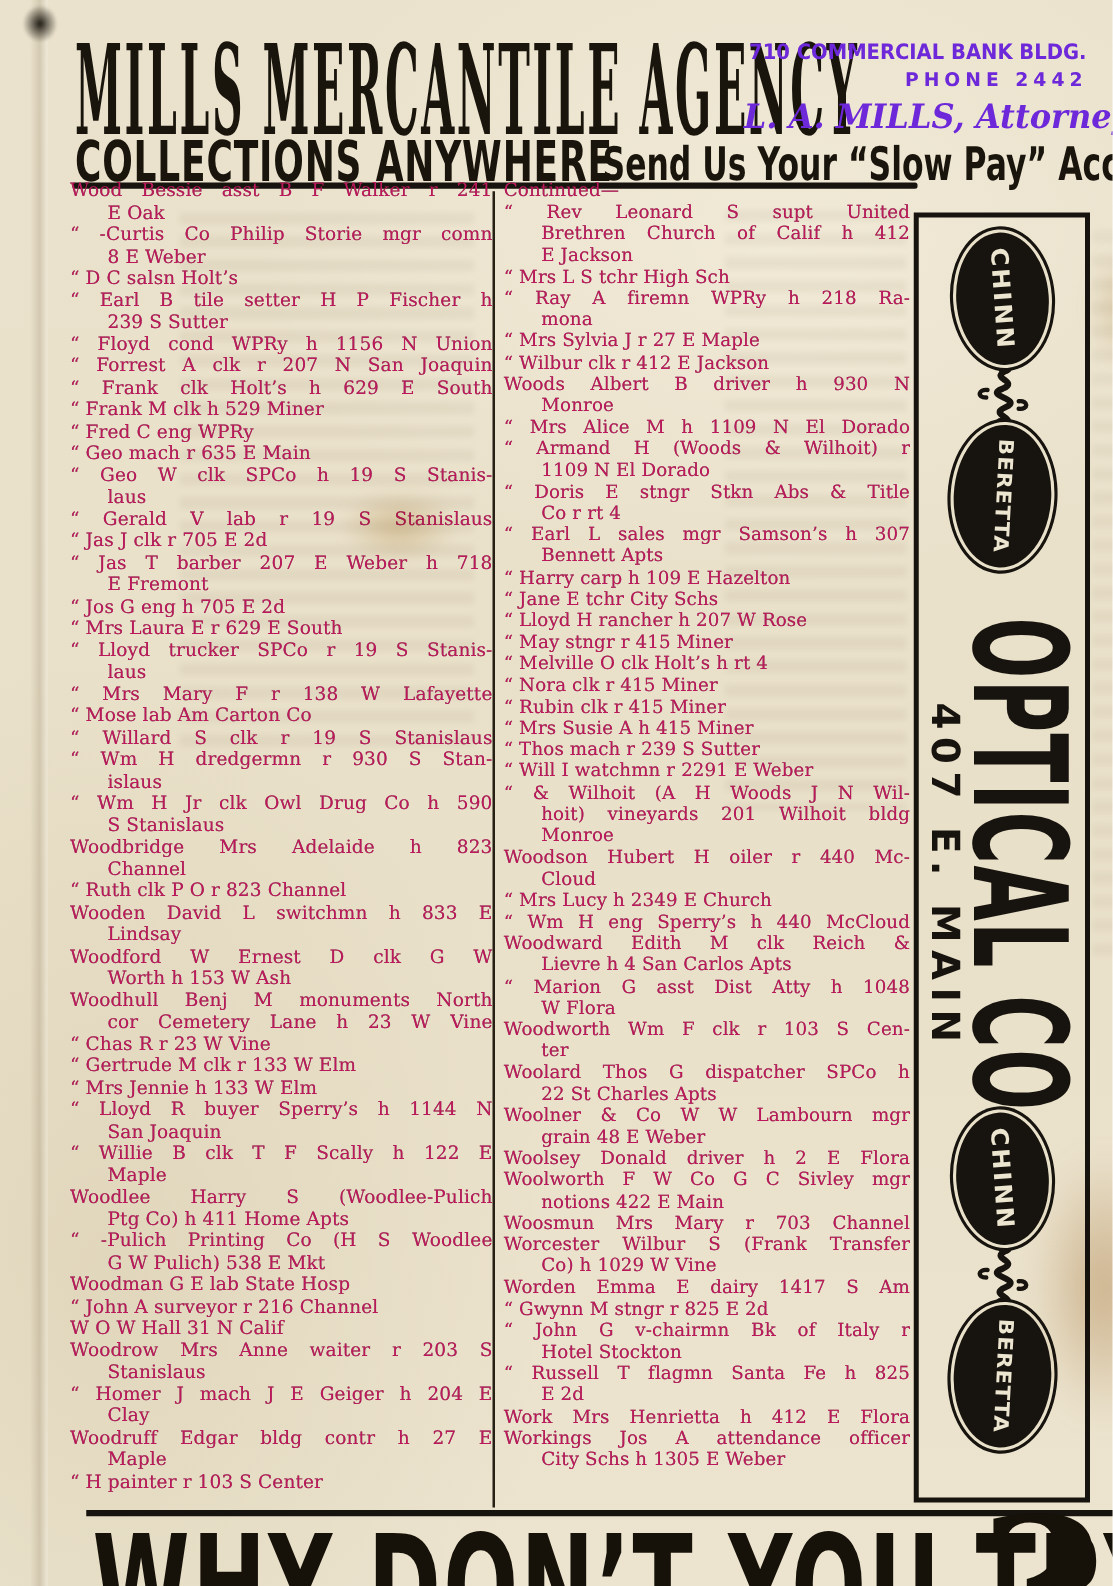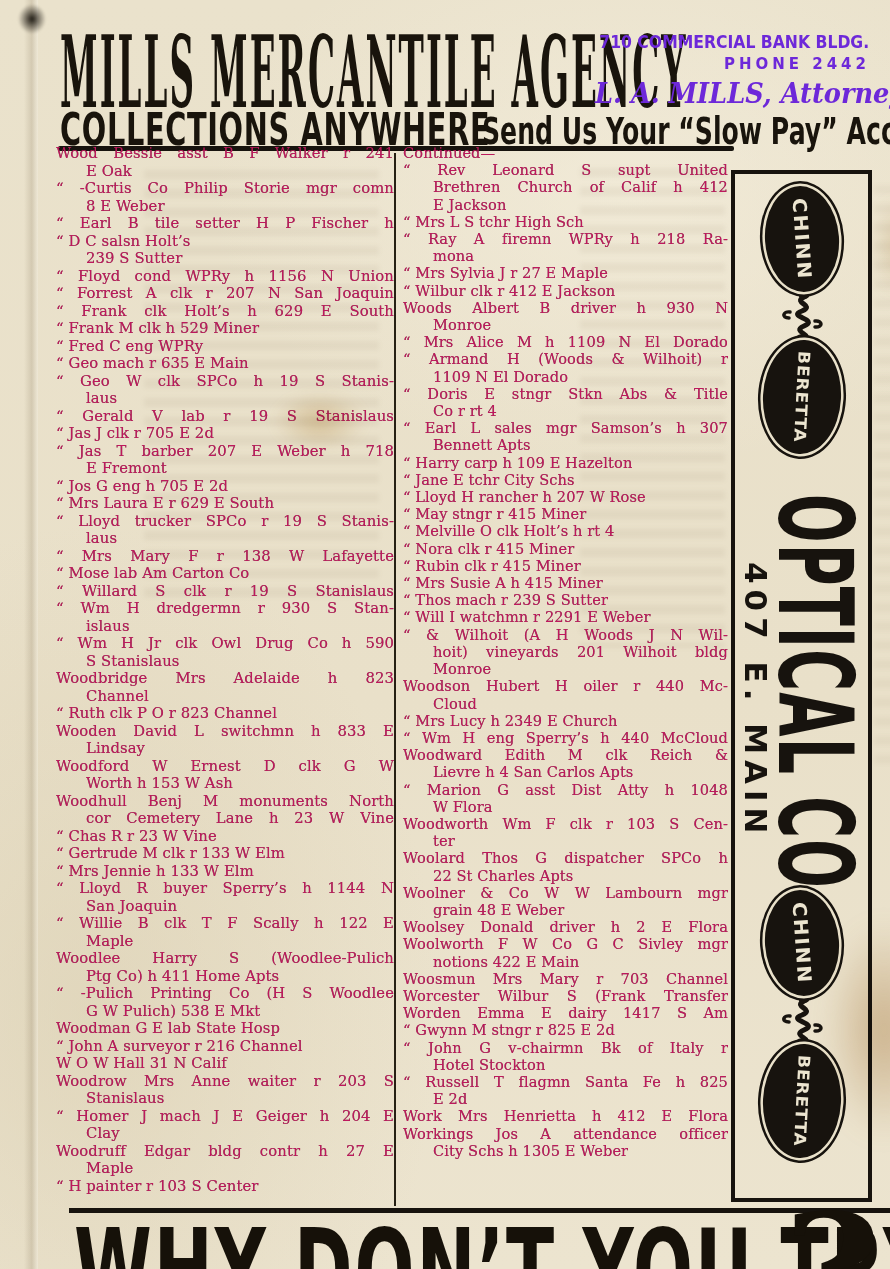--- a/index.html
+++ b/index.html
@@ -105,22 +105,22 @@
     <div class="tag-left">COLLECTIONS ANYWHERE</div>
     <div class="tag-right">Send Us Your “Slow Pay” Accounts</div>
     <div class="head-rule"></div>
   </header>
 
   <div id="left-column" class="col">
       <div class="dline just">Wood Bessie asst B F Walker r 241</div>
       <div class="dline ind">E Oak</div>
       <div class="dline just">“ -Curtis Co Philip Storie mgr comn</div>
       <div class="dline ind">8 E Weber</div>
+      <div class="dline">“ D C salsn Holt’s</div>
       <div class="dline just">“ Earl B tile setter H P Fischer h</div>
-      <div class="dline">“ D C salsn Holt’s</div>
       <div class="dline ind">239 S Sutter</div>
       <div class="dline just">“ Floyd cond WPRy h 1156 N Union</div>
       <div class="dline just">“ Forrest A clk r 207 N San Joaquin</div>
       <div class="dline just">“ Frank clk Holt’s h 629 E South</div>
       <div class="dline">“ Frank M clk h 529 Miner</div>
       <div class="dline">“ Fred C eng WPRy</div>
       <div class="dline">“ Geo mach r 635 E Main</div>
       <div class="dline just">“ Geo W clk SPCo h 19 S Stanis-</div>
       <div class="dline ind">laus</div>
       <div class="dline just">“ Gerald V lab r 19 S Stanislaus</div>
@@ -214,20 +214,21 @@
       <div class="dline ind">ter</div>
       <div class="dline just">Woolard Thos G dispatcher SPCo h</div>
       <div class="dline ind">22 St Charles Apts</div>
       <div class="dline just">Woolner &amp; Co W W Lambourn mgr</div>
       <div class="dline ind">grain 48 E Weber</div>
       <div class="dline just">Woolsey Donald driver h 2 E Flora</div>
       <div class="dline just">Woolworth F W Co G C Sivley mgr</div>
       <div class="dline ind">notions 422 E Main</div>
       <div class="dline just">Woosmun Mrs Mary r 703 Channel</div>
       <div class="dline just">Worcester Wilbur S (Frank Transfer</div>
+      <div class="dline ind">Co) h 1029 W Vine</div>
       <div class="dline just">Worden Emma E dairy 1417 S Am</div>
       <div class="dline">“ Gwynn M stngr r 825 E 2d</div>
       <div class="dline just">“ John G v-chairmn Bk of Italy r</div>
       <div class="dline ind">Hotel Stockton</div>
       <div class="dline just">“ Russell T flagmn Santa Fe h 825</div>
       <div class="dline ind">E 2d</div>
       <div class="dline just">Work Mrs Henrietta h 412 E Flora</div>
       <div class="dline just">Workings Jos A attendance officer</div>
       <div class="dline ind">City Schs h 1305 E Weber</div>
     </div>

